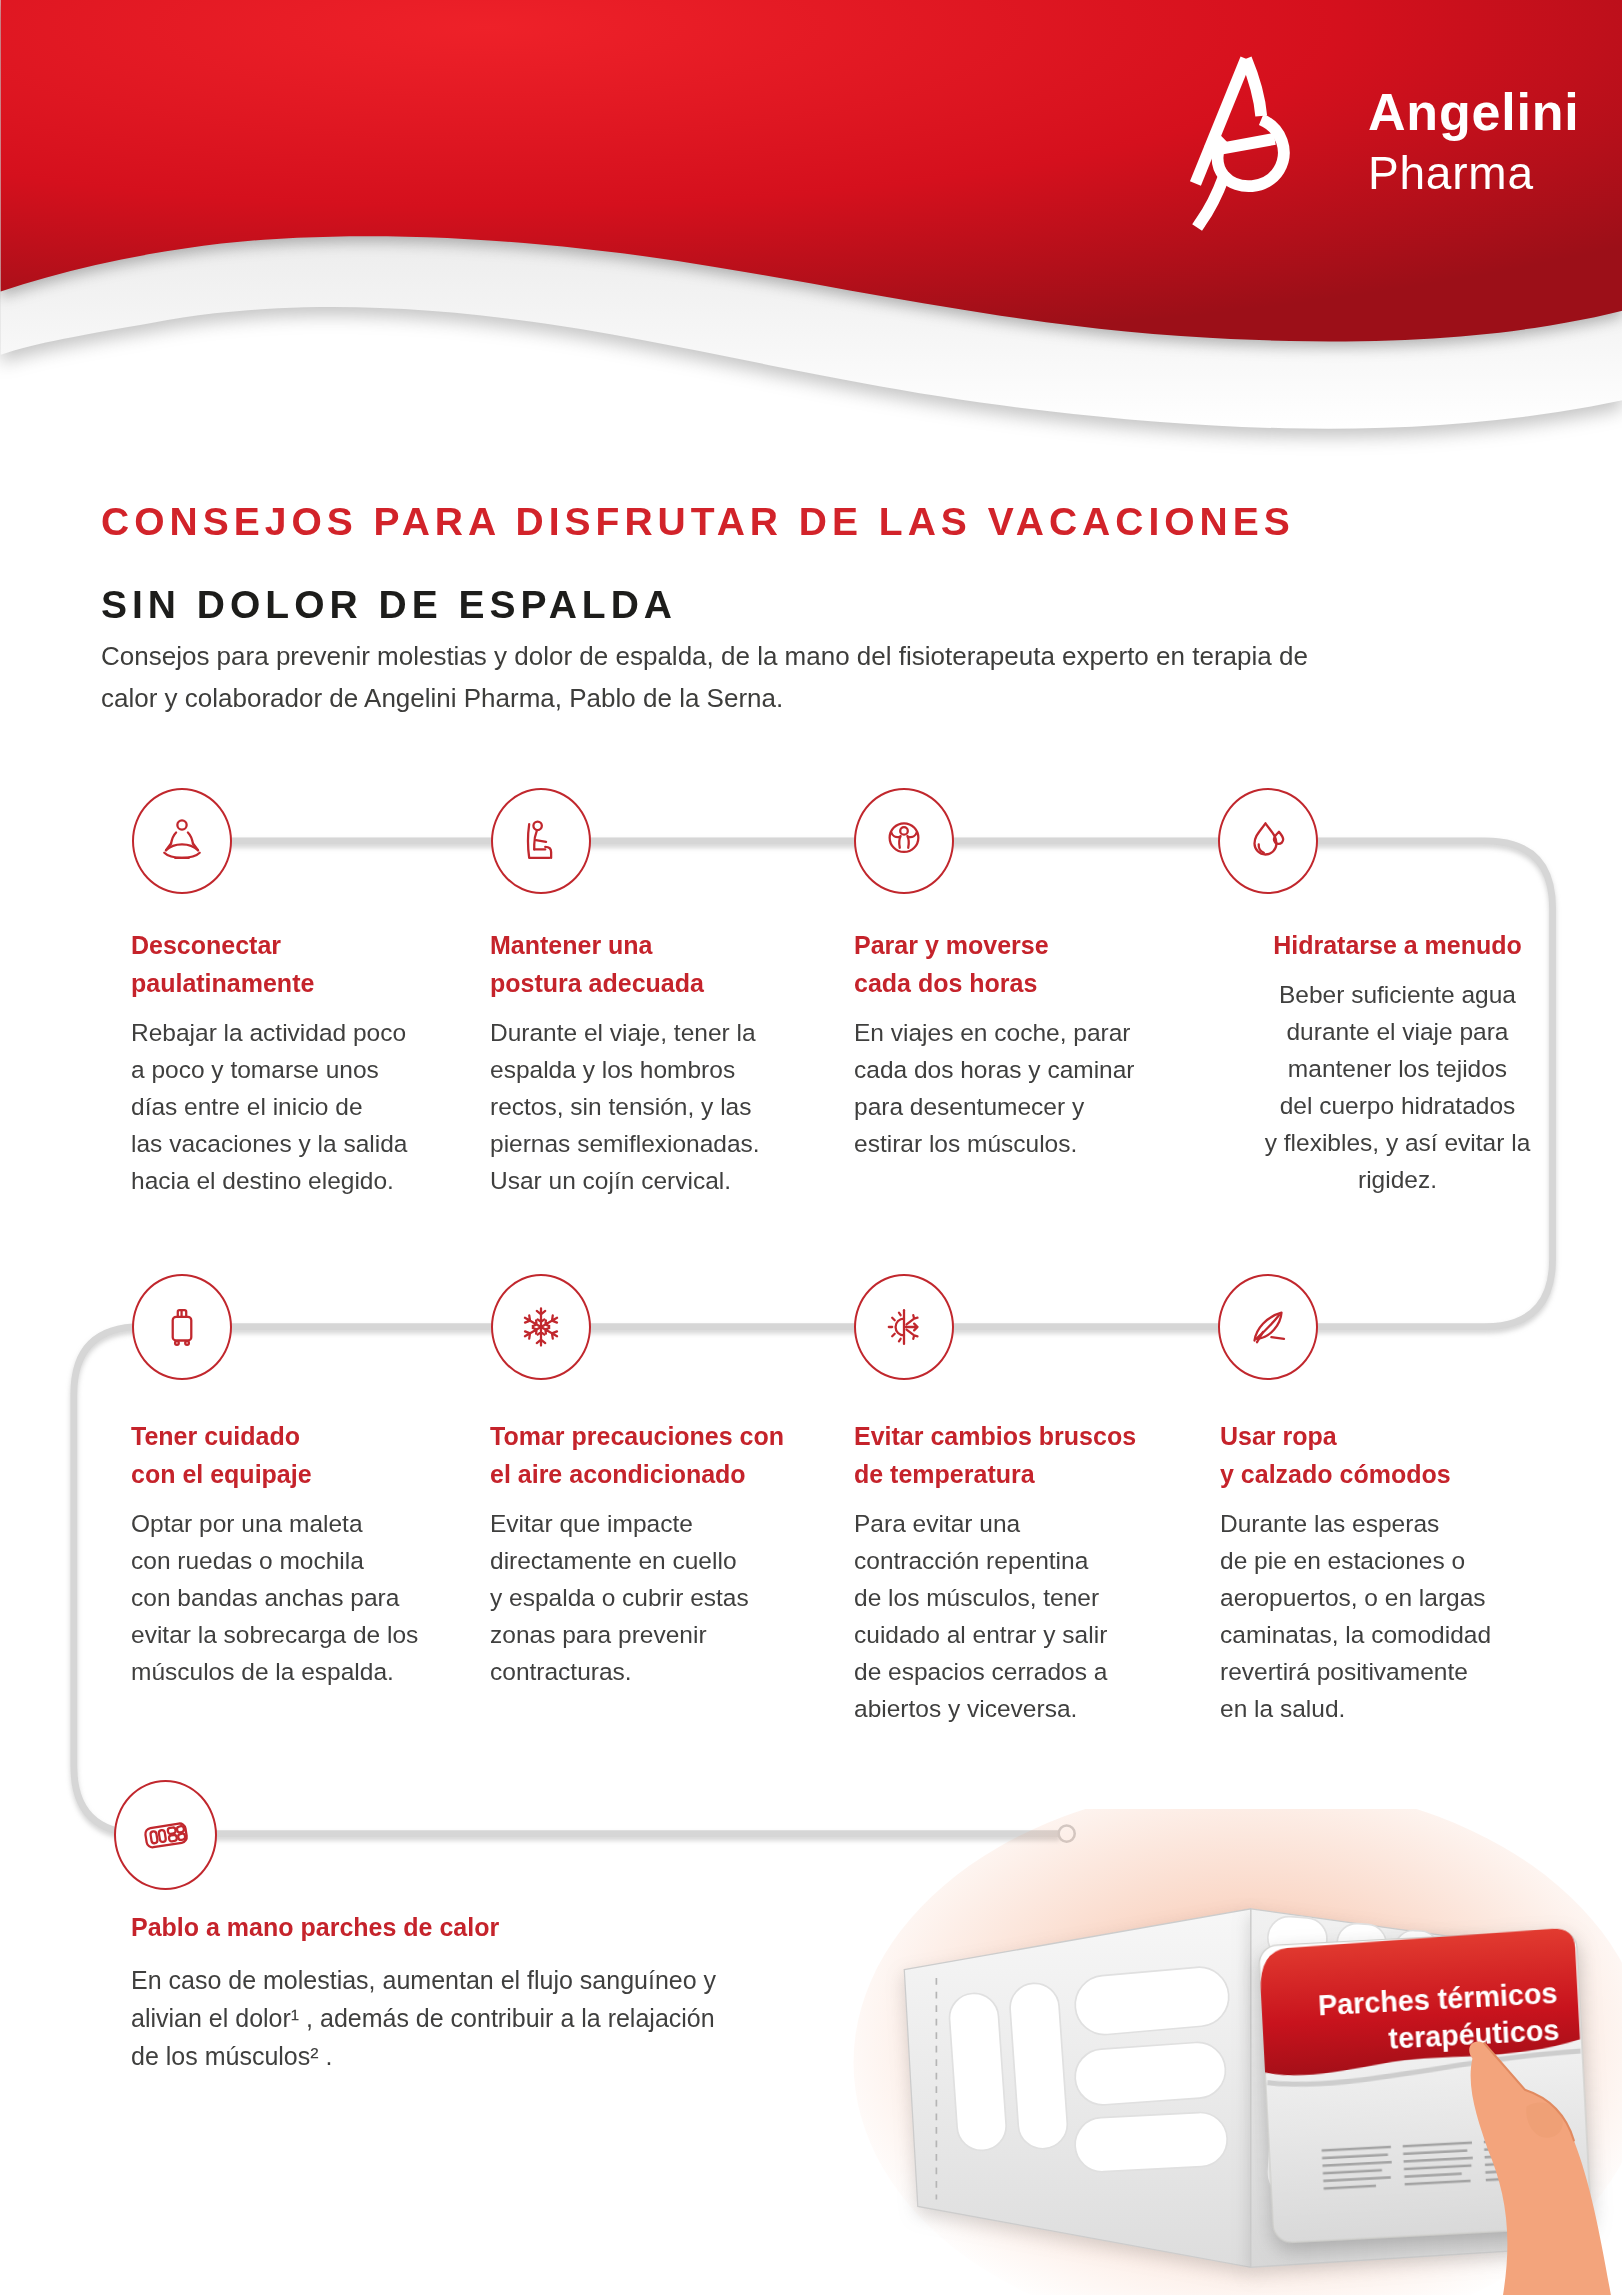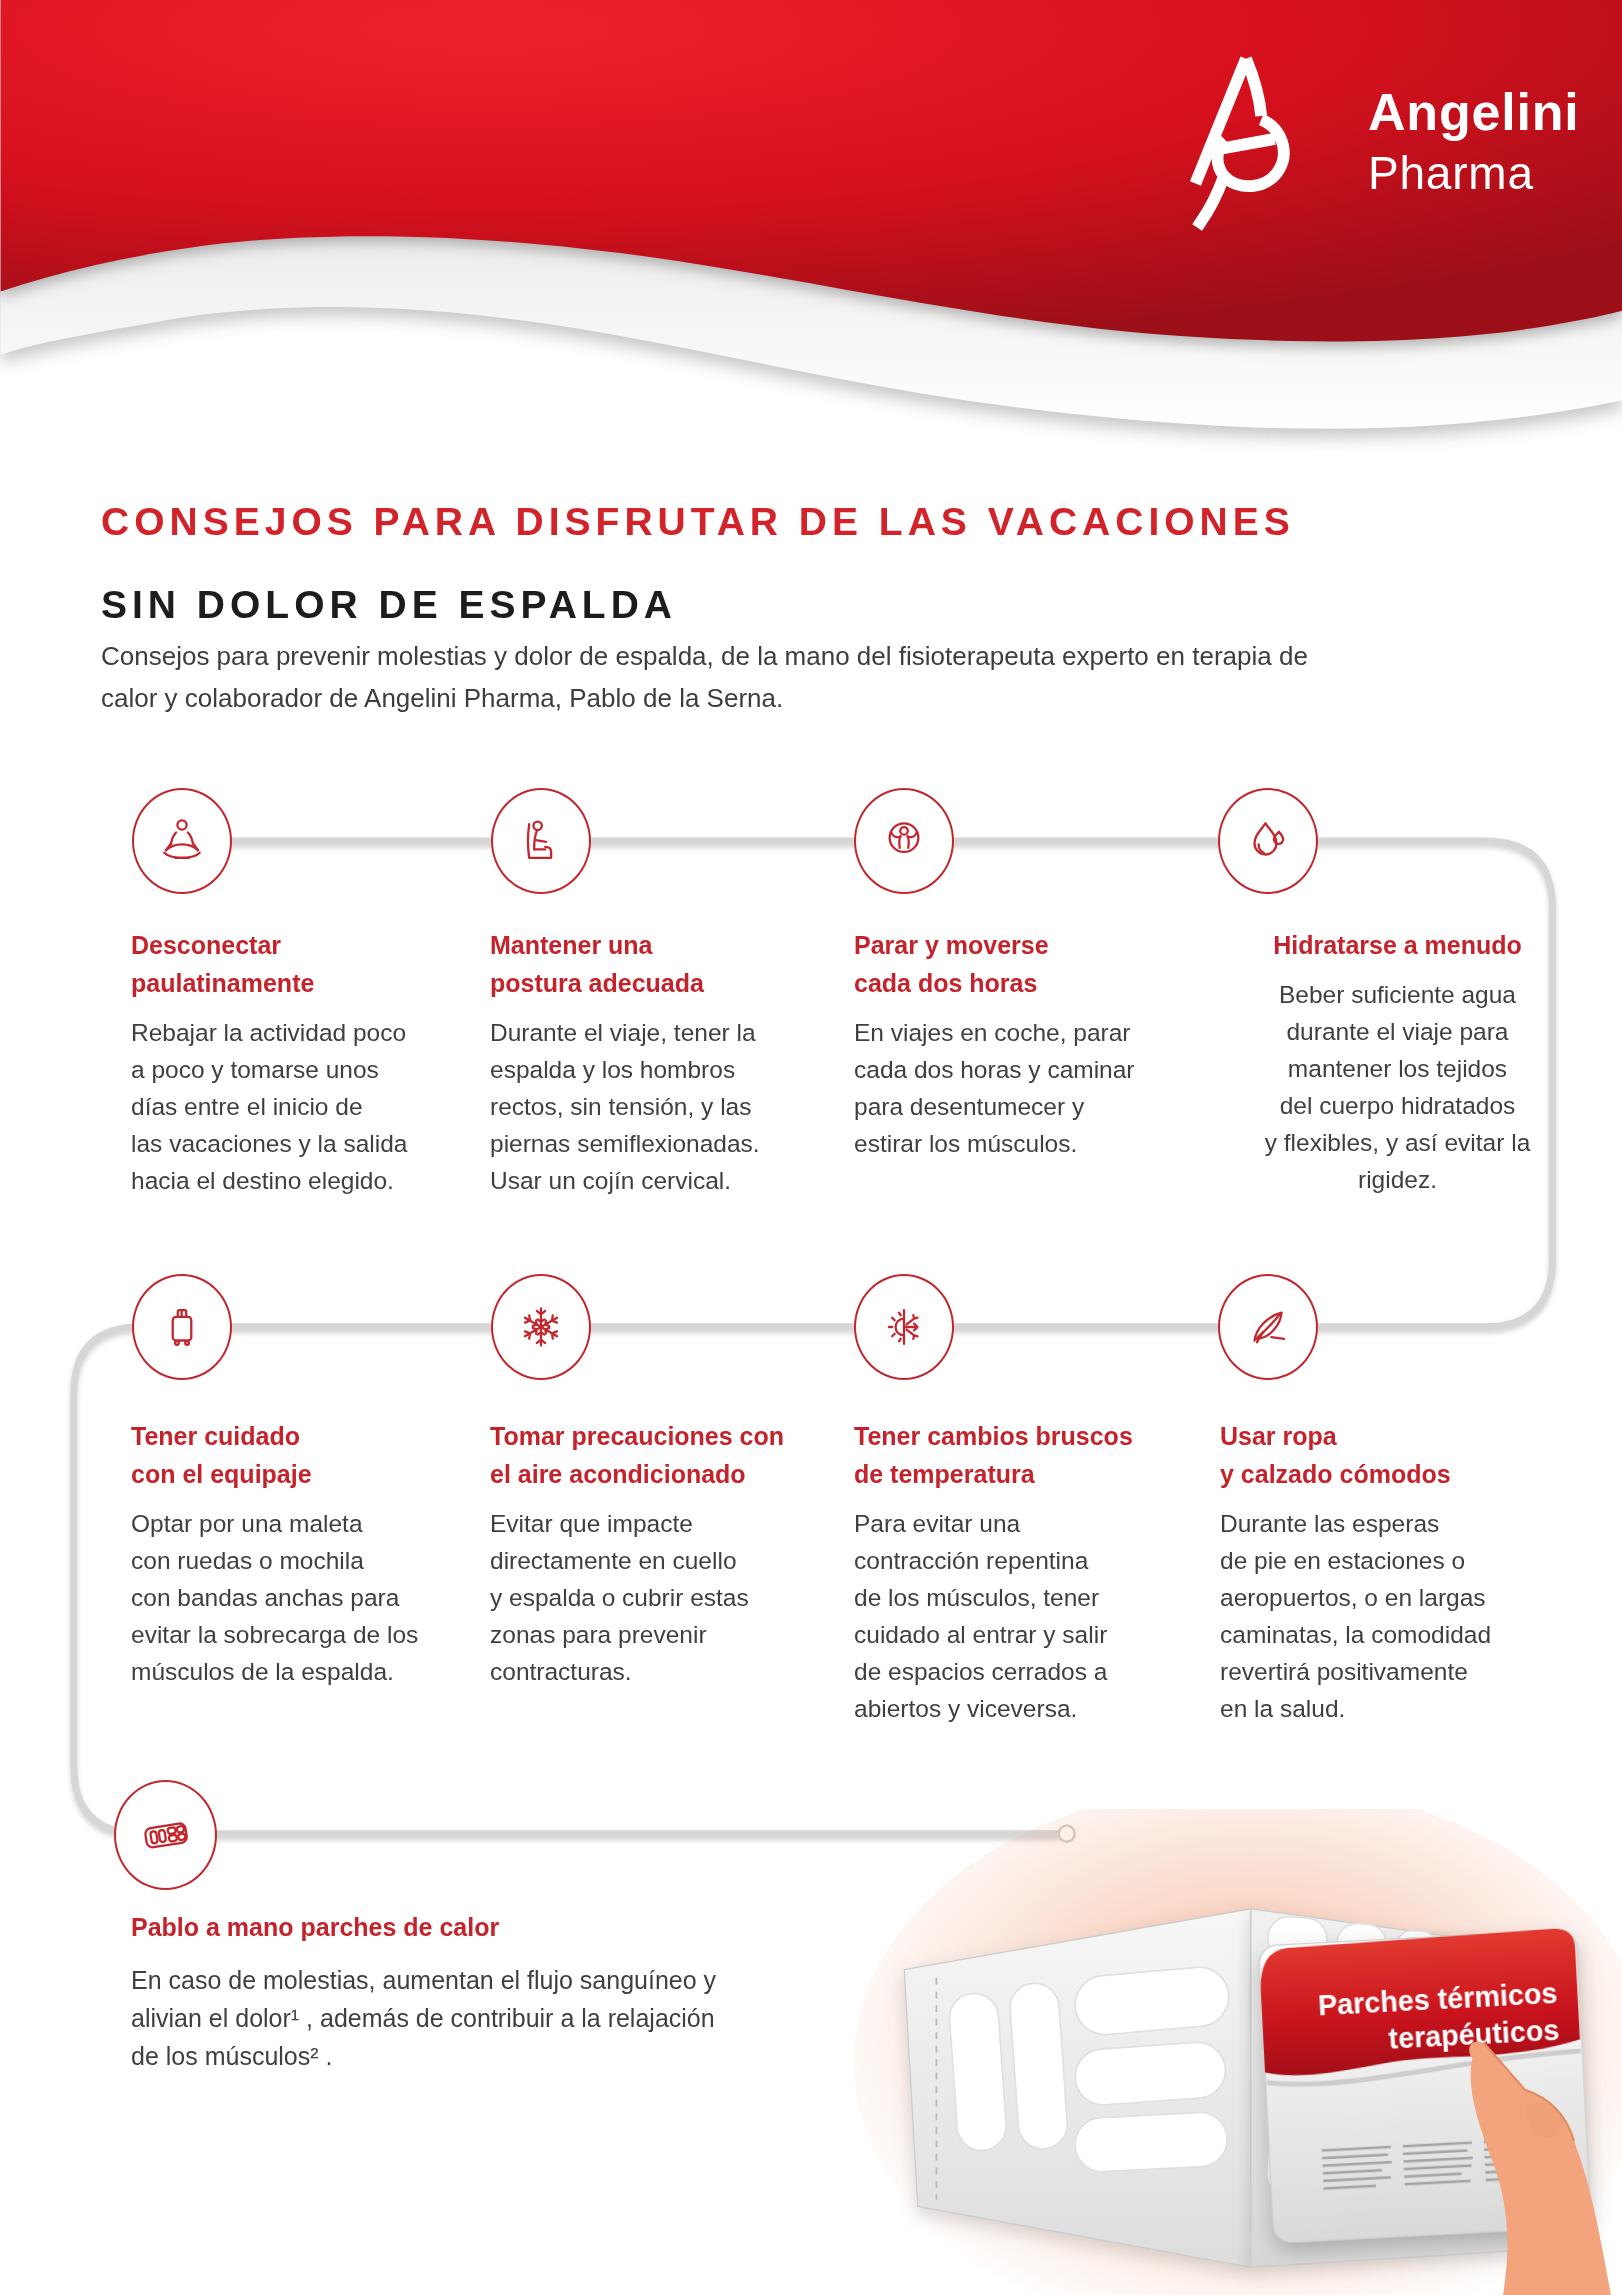--- a/index.html
+++ b/index.html
@@ -216,21 +216,21 @@
   <div class="abs tip" style="left:490px;top:1417px;">
     <h3>Tomar precauciones con
 el aire acondicionado</h3>
     <p>Evitar que impacte
 directamente en cuello
 y espalda o cubrir estas
 zonas para prevenir
 contracturas.</p>
   </div>
   <div class="abs tip" style="left:854px;top:1417px;">
-    <h3>Tener cambios bruscos
+    <h3>Evitar cambios bruscos
 de temperatura</h3>
     <p>Para evitar una
 contracción repentina
 de los músculos, tener
 cuidado al entrar y salir
 de espacios cerrados a
 abiertos y viceversa.</p>
   </div>
   <div class="abs tip" style="left:1220px;top:1417px;">
     <h3>Usar ropa

